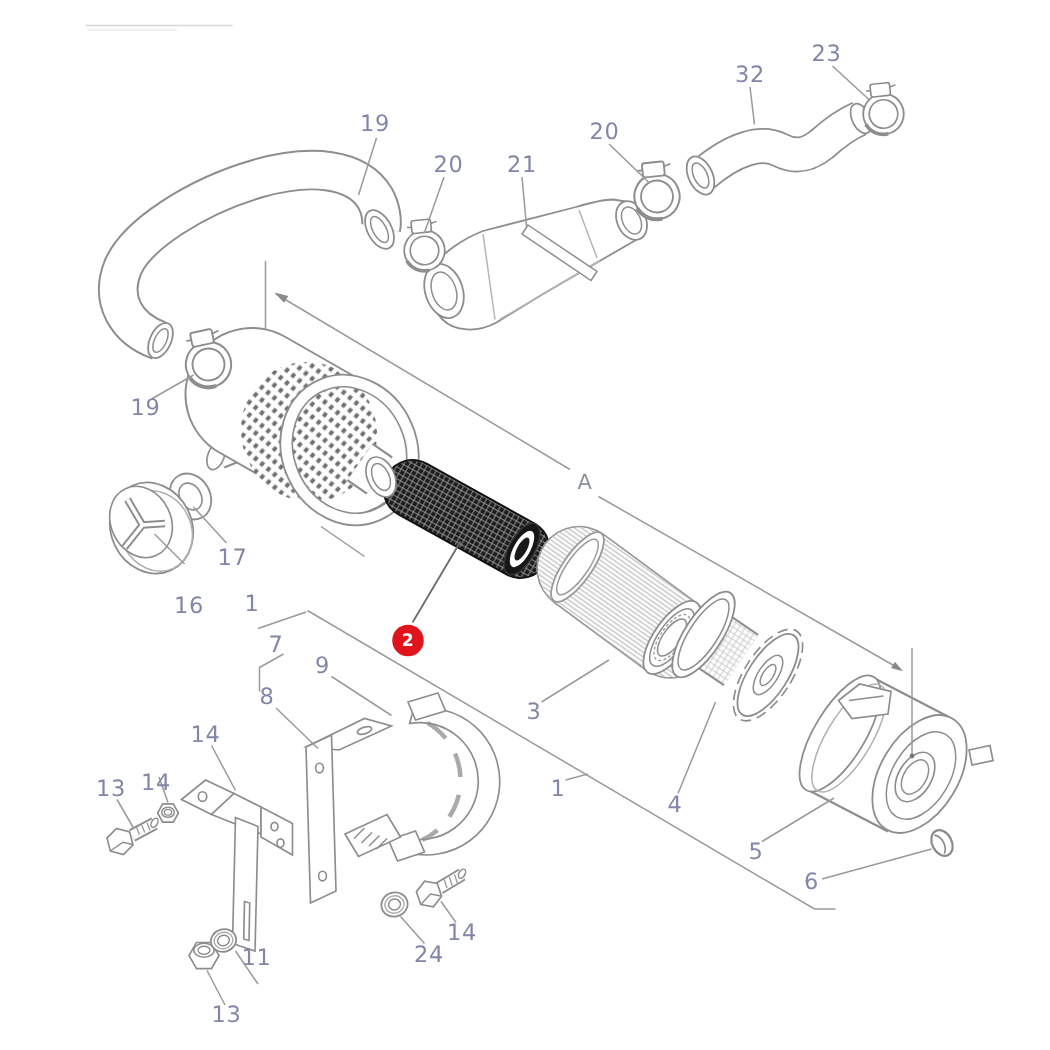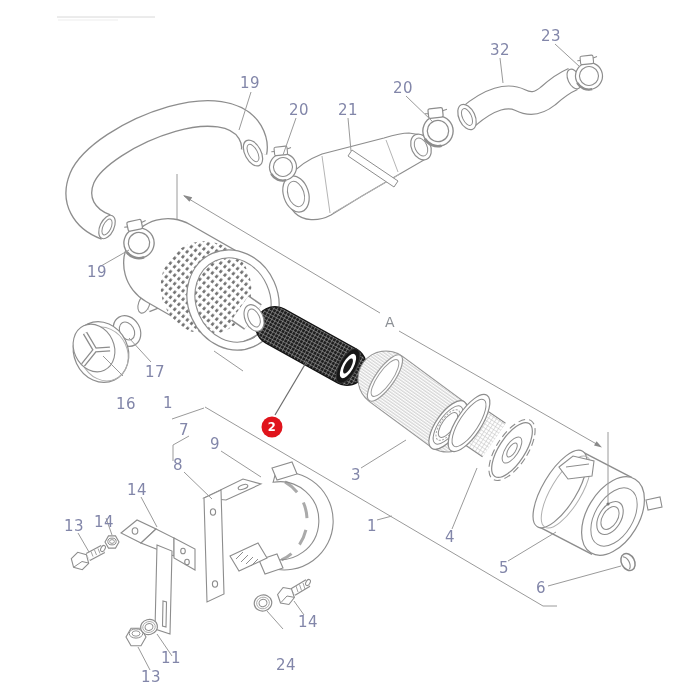--- a/index.html
+++ b/index.html
@@ -297,17 +297,17 @@
       <div class="callout badge" style="left: 272px; top: 427px;">2</div>
       <div class="callout" style="left: 137px; top: 490px;">14</div>
       <div class="callout" style="left: 104px; top: 510px; margin-top: 12px;">14</div>
       <div class="callout" style="left: 74px; top: 526px; text-align: center;">13</div>
       <div class="callout" style="left: 356px; top: 475px;">3</div>
       <div class="callout" style="left: 372px; top: 526px;">1</div>
       <div class="callout" style="left: 450px; top: 537px;">4</div>
       <div class="callout" style="left: 504px; top: 568px;">5</div>
       <div class="callout" style="left: 541px; top: 588px;">6</div>
       <div class="callout" style="left: 308px; top: 622px;">14</div>
-      <div class="callout" style="left: 286px; top: 637px; margin-top: 28px;">24</div>
-      <div class="callout" style="left: 171px; top: 658px;">11</div>
+      <div class="callout" style="left: 286px; top: 637px;">24</div>
+      <div class="callout" style="left: 171px; top: 639px;">11</div>
       <div class="callout" style="left: 151px; top: 677px;">13</div>
     </div>
 </div>
 
 </body></html>

